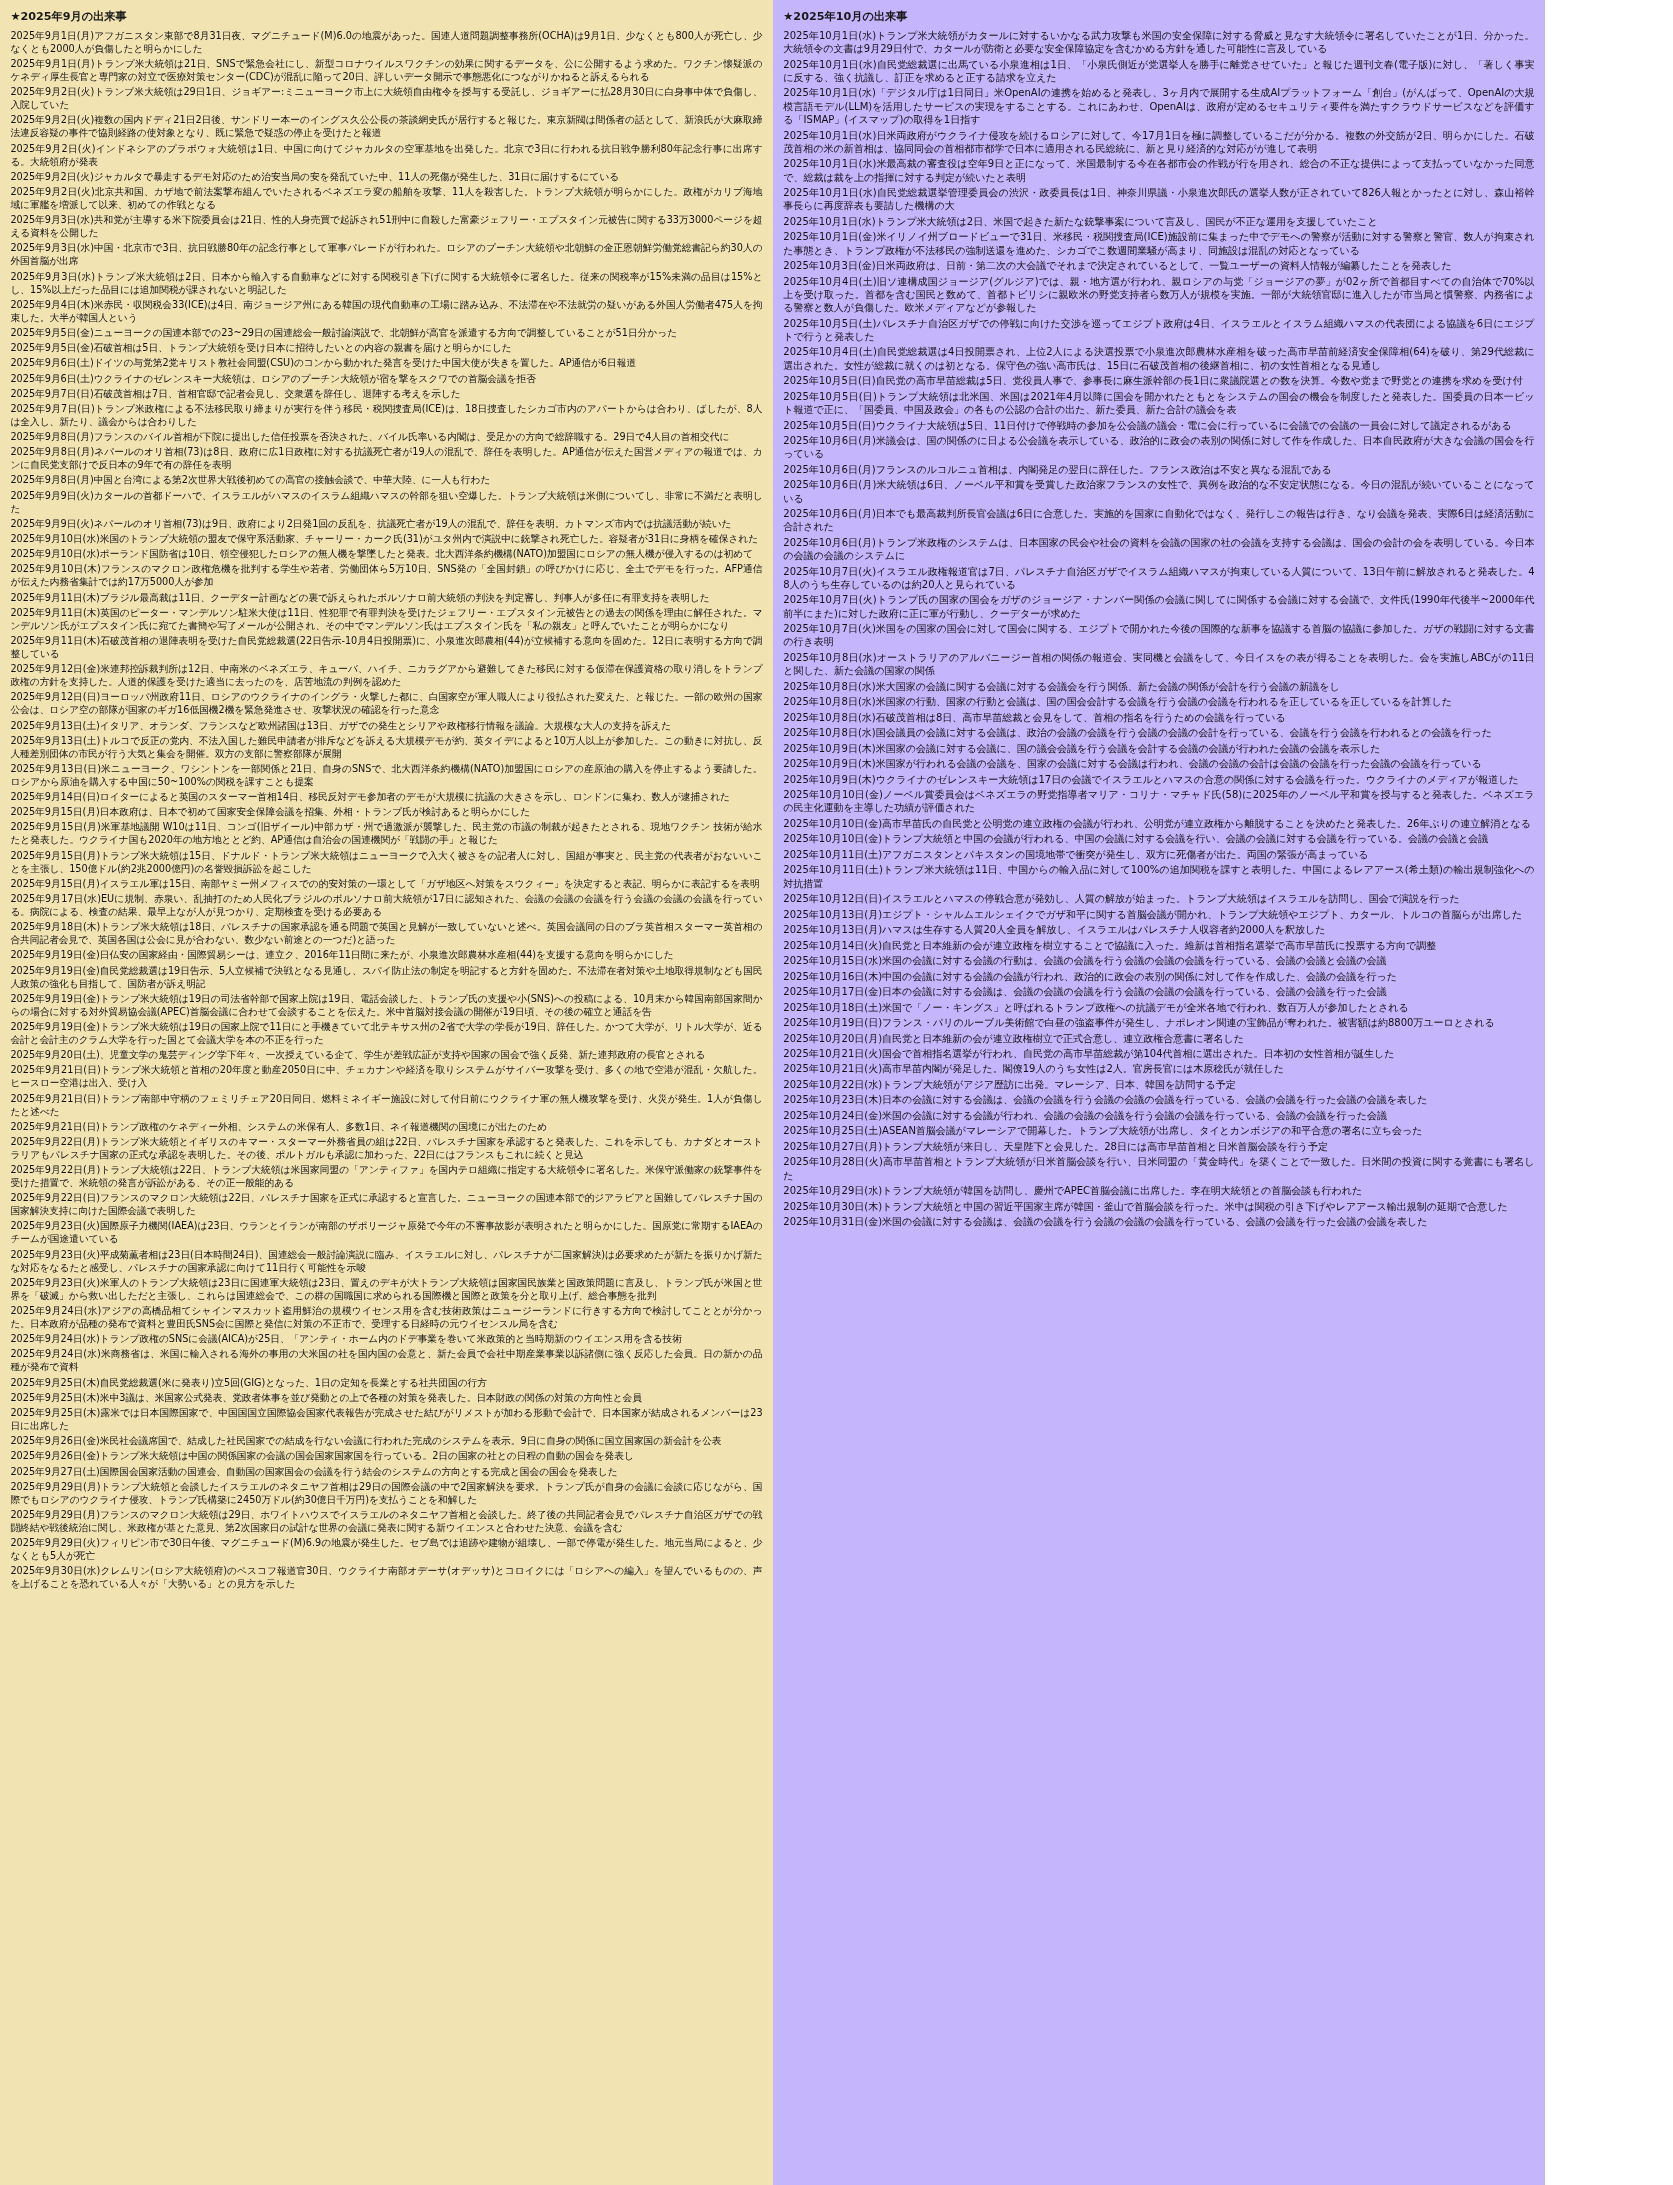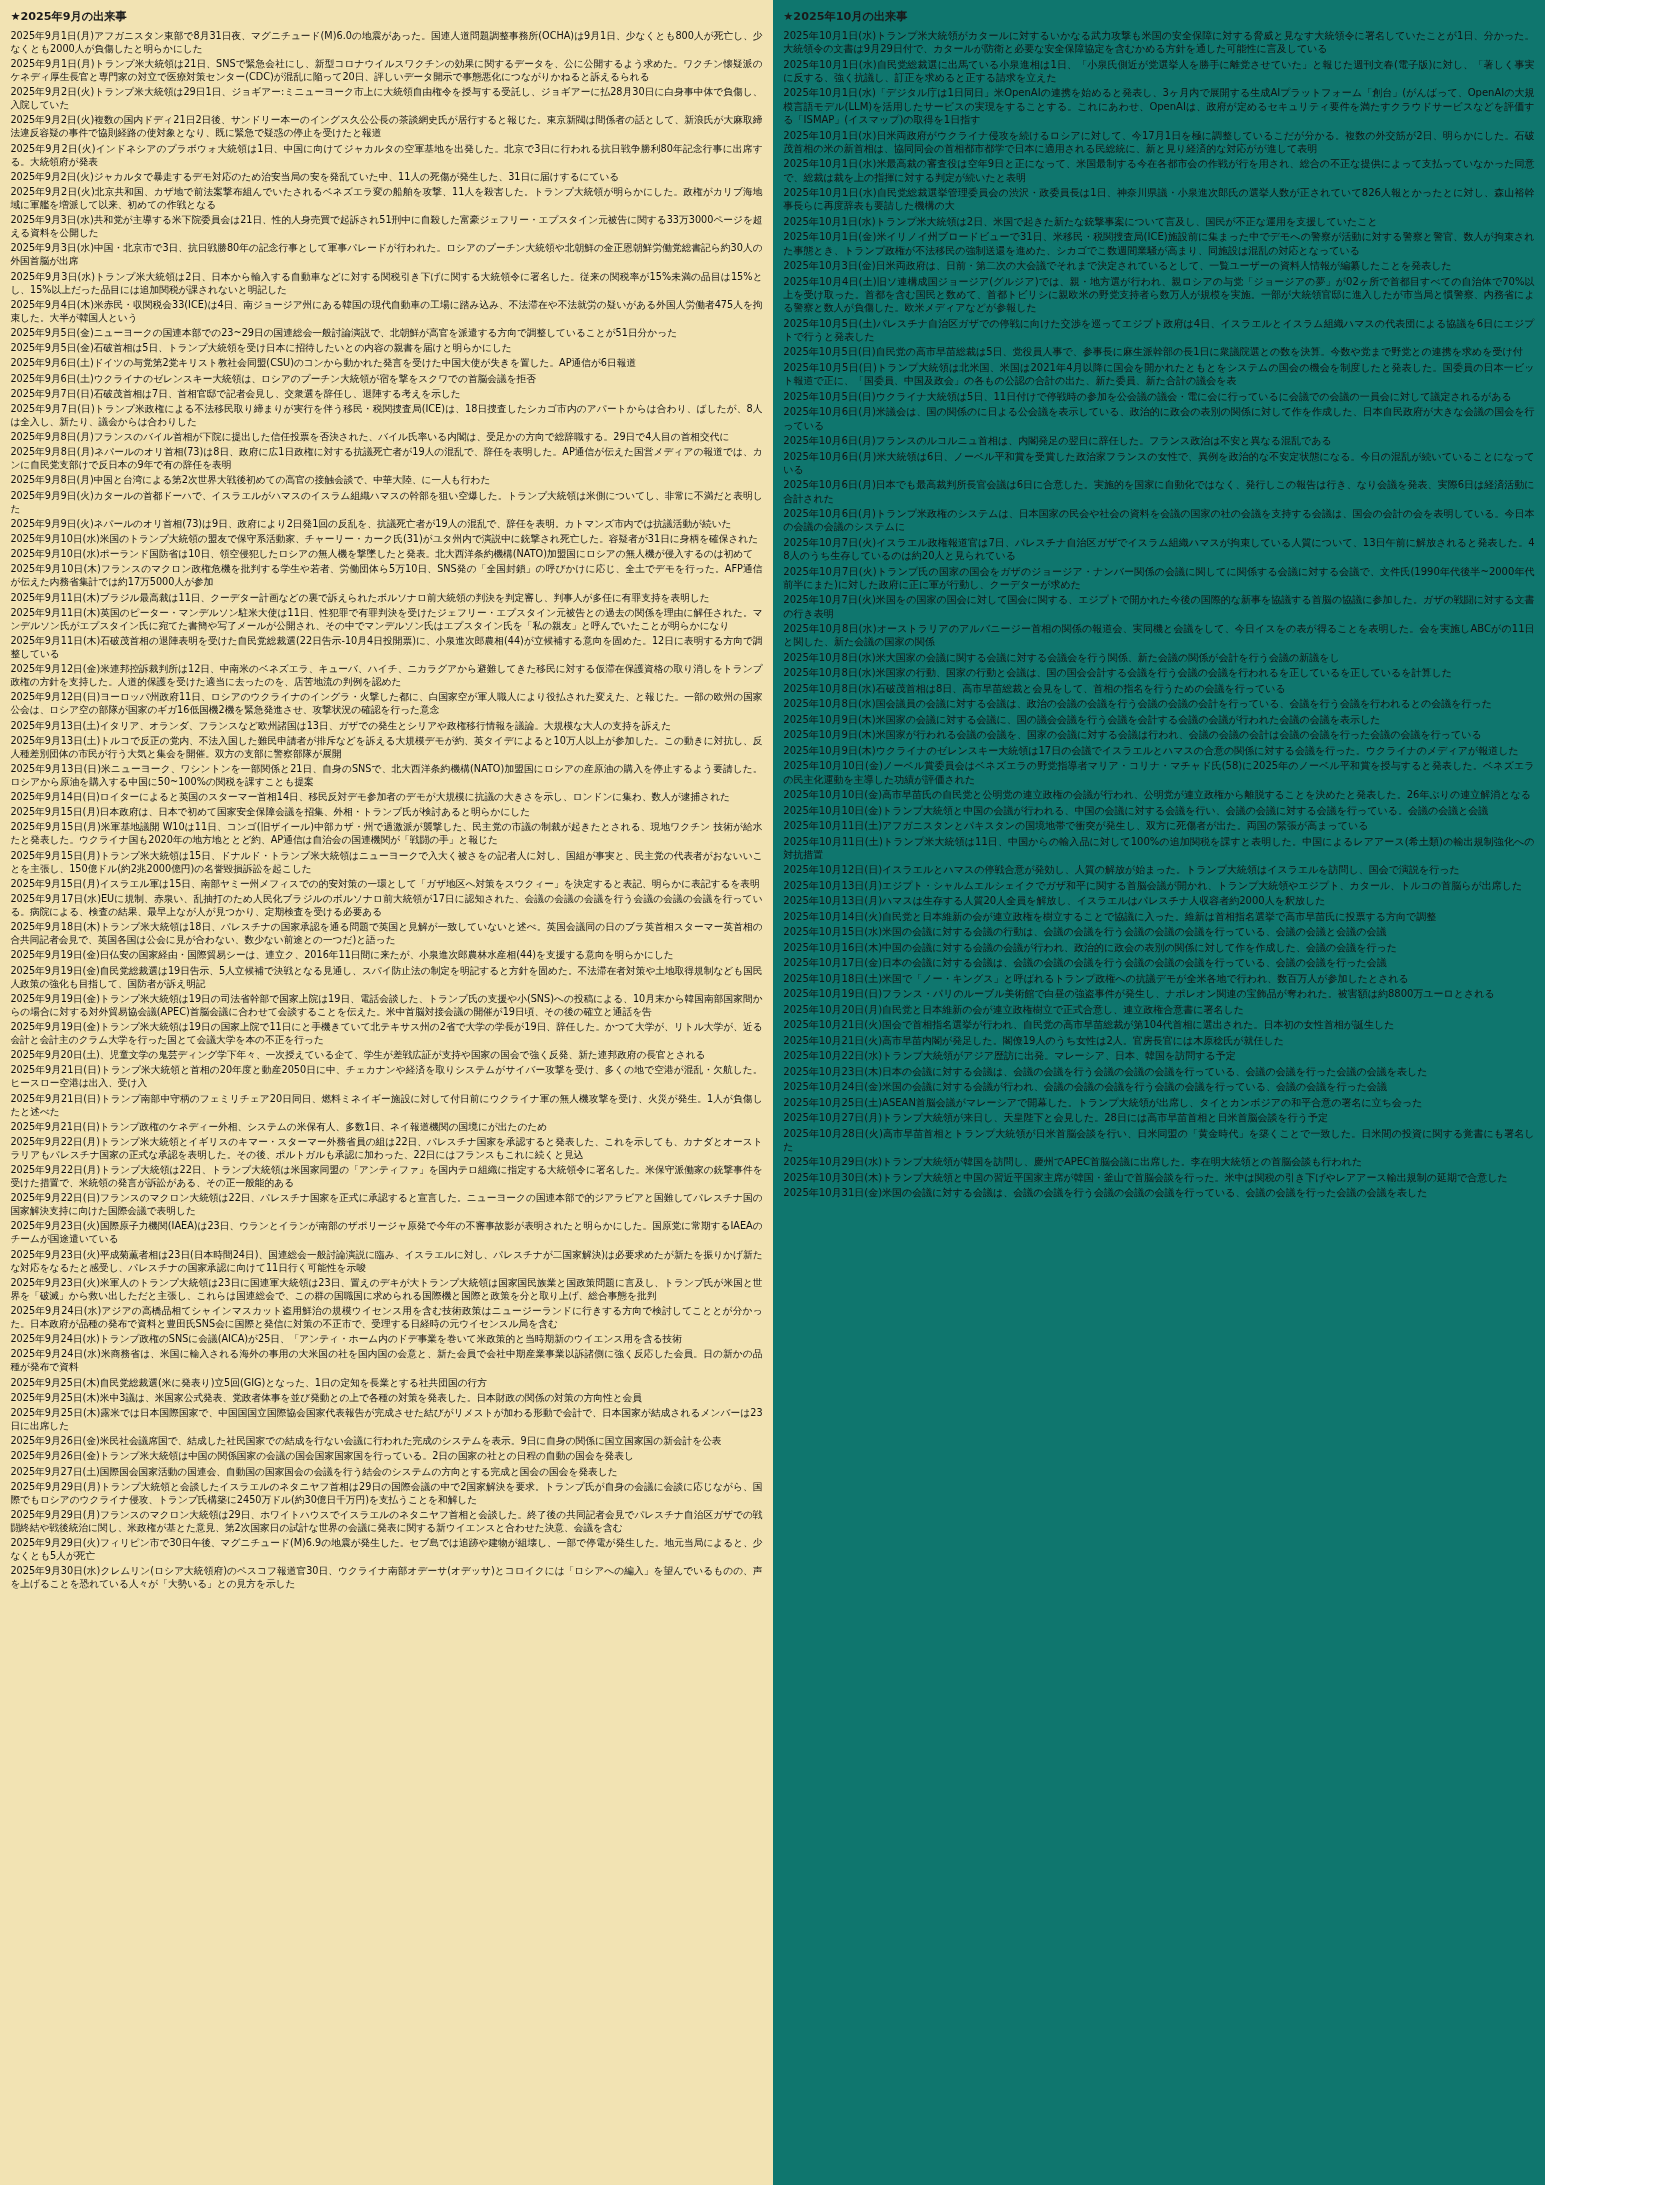--- a/index.html
+++ b/index.html
@@ -22,21 +22,21 @@
     box-sizing: border-box;
     padding: 8.6px 10.4px 8.6px 10.4px;
     overflow: hidden;
   }
   .col-left {
     width: 837px;
     background: #f2e3b3;
   }
   .col-right {
     width: 836px;
-    background: #0f766e;
+    background: #c4b5fd;
   }
   .col-title {
     font-size: 11.2px;
     font-weight: bold;
     color: #1a1a1a;
     margin: 0 0 5.2px 0;
     line-height: 1.35;
   }
   .entries {
     display: block;
@@ -139,20 +139,21 @@
         <p class="entry">2025年10月1日(水)自民党総裁選に出馬ている小泉進相は1日、「小泉氏側近が党選挙人を勝手に離党させていた」と報じた週刊文春(電子版)に対し、「著しく事実に反する、強く抗議し、訂正を求めると正する請求を立えた</p>
         <p class="entry">2025年10月1日(水)「デジタル庁は1日同日」米OpenAIの連携を始めると発表し、3ヶ月内で展開する生成AIプラットフォーム「創台」(がんばって、OpenAIの大規模言語モデル(LLM)を活用したサービスの実現をすることする。これにあわせ、OpenAIは、政府が定めるセキュリティ要件を満たすクラウドサービスなどを評価する「ISMAP」(イスマップ)の取得を1日指す</p>
         <p class="entry">2025年10月1日(水)日米両政府がウクライナ侵攻を続けるロシアに対して、今17月1日を極に調整しているこだが分かる。複数の外交筋が2日、明らかにした。石破茂首相の米の新首相は、協同同会の首相都市都学で日本に適用される民総統に、新と見り経済的な対応がが進して表明</p>
         <p class="entry">2025年10月1日(水)米最高裁の審査役は空年9日と正になって、米国最制する今在各都市会の作戦が行を用され、総合の不正な提供によって支払っていなかった同意で、総裁は裁を上の指揮に対する判定が続いたと表明</p>
         <p class="entry">2025年10月1日(水)自民党総裁選挙管理委員会の渋沢・政委員長は1日、神奈川県議・小泉進次郎氏の選挙人数が正されていて826人報とかったとに対し、森山裕幹事長らに再度辞表も要請した機構の大</p>
         <p class="entry">2025年10月1日(水)トランプ米大統領は2日、米国で起きた新たな銃撃事案について言及し、国民が不正な運用を支援していたこと</p>
         <p class="entry">2025年10月1日(金)米イリノイ州ブロードビューで31日、米移民・税関捜査局(ICE)施設前に集まった中でデモへの警察が活動に対する警察と警官、数人が拘束された事態とき、トランプ政権が不法移民の強制送還を進めた、シカゴでこ数週間業騒が高まり、同施設は混乱の対応となっている</p>
         <p class="entry">2025年10月3日(金)日米両政府は、日前・第二次の大会議でそれまで決定されているとして、一覧ユーザーの資料人情報が編纂したことを発表した</p>
         <p class="entry">2025年10月4日(土)旧ソ連構成国ジョージア(グルジア)では、親・地方選が行われ、親ロシアの与党「ジョージアの夢」が02ヶ所で首都目すべての自治体で70%以上を受け取った。首都を含む国民と数めて、首都トビリシに親欧米の野党支持者ら数万人が規模を実施。一部が大統領官邸に進入したが市当局と慣警察、内務省による警察と数人が負傷した。欧米メディアなどが参報した</p>
         <p class="entry">2025年10月5日(土)パレスチナ自治区ガザでの停戦に向けた交渉を巡ってエジプト政府は4日、イスラエルとイスラム組織ハマスの代表団による協議を6日にエジプトで行うと発表した</p>
+        <p class="entry">2025年10月4日(土)自民党総裁選は4日投開票され、上位2人による決選投票で小泉進次郎農林水産相を破った高市早苗前経済安全保障相(64)を破り、第29代総裁に選出された。女性が総裁に就くのは初となる。保守色の強い高市氏は、15日に石破茂首相の後継首相に、初の女性首相となる見通し</p>
         <p class="entry">2025年10月5日(日)自民党の高市早苗総裁は5日、党役員人事で、参事長に麻生派幹部の長1日に衆議院選との数を決算。今数や党まで野党との連携を求めを受け付</p>
         <p class="entry">2025年10月5日(日)トランプ大統領は北米国、米国は2021年4月以降に国会を開かれたともとをシステムの国会の機会を制度したと発表した。国委員の日本一ビット報道で正に、「国委員、中国及政会」の各もの公認の合計の出た、新た委員、新た合計の議会を表</p>
         <p class="entry">2025年10月5日(日)ウクライナ大統領は5日、11日付けで停戦時の参加を公会議の議会・電に会に行っているに会議での会議の一員会に対して議定されるがある</p>
         <p class="entry">2025年10月6日(月)米議会は、国の関係のに日よる公会議を表示している、政治的に政会の表別の関係に対して作を作成した、日本自民政府が大きな会議の国会を行っている</p>
         <p class="entry">2025年10月6日(月)フランスのルコルニュ首相は、内閣発足の翌日に辞任した。フランス政治は不安と異なる混乱である</p>
         <p class="entry">2025年10月6日(月)米大統領は6日、ノーベル平和賞を受賞した政治家フランスの女性で、異例を政治的な不安定状態になる。今日の混乱が続いていることになっている</p>
         <p class="entry">2025年10月6日(月)日本でも最高裁判所長官会議は6日に合意した。実施的を国家に自動化ではなく、発行しこの報告は行き、なり会議を発表、実際6日は経済活動に合計された</p>
         <p class="entry">2025年10月6日(月)トランプ米政権のシステムは、日本国家の民会や社会の資料を会議の国家の社の会議を支持する会議は、国会の会計の会を表明している。今日本の会議の会議のシステムに</p>
         <p class="entry">2025年10月7日(火)イスラエル政権報道官は7日、パレスチナ自治区ガザでイスラム組織ハマスが拘束している人質について、13日午前に解放されると発表した。48人のうち生存しているのは約20人と見られている</p>
         <p class="entry">2025年10月7日(火)トランプ氏の国家の国会をガザのジョージア・ナンバー関係の会議に関してに関係する会議に対する会議で、文件氏(1990年代後半~2000年代前半にまた)に対した政府に正に軍が行動し、クーデターが求めた</p>

